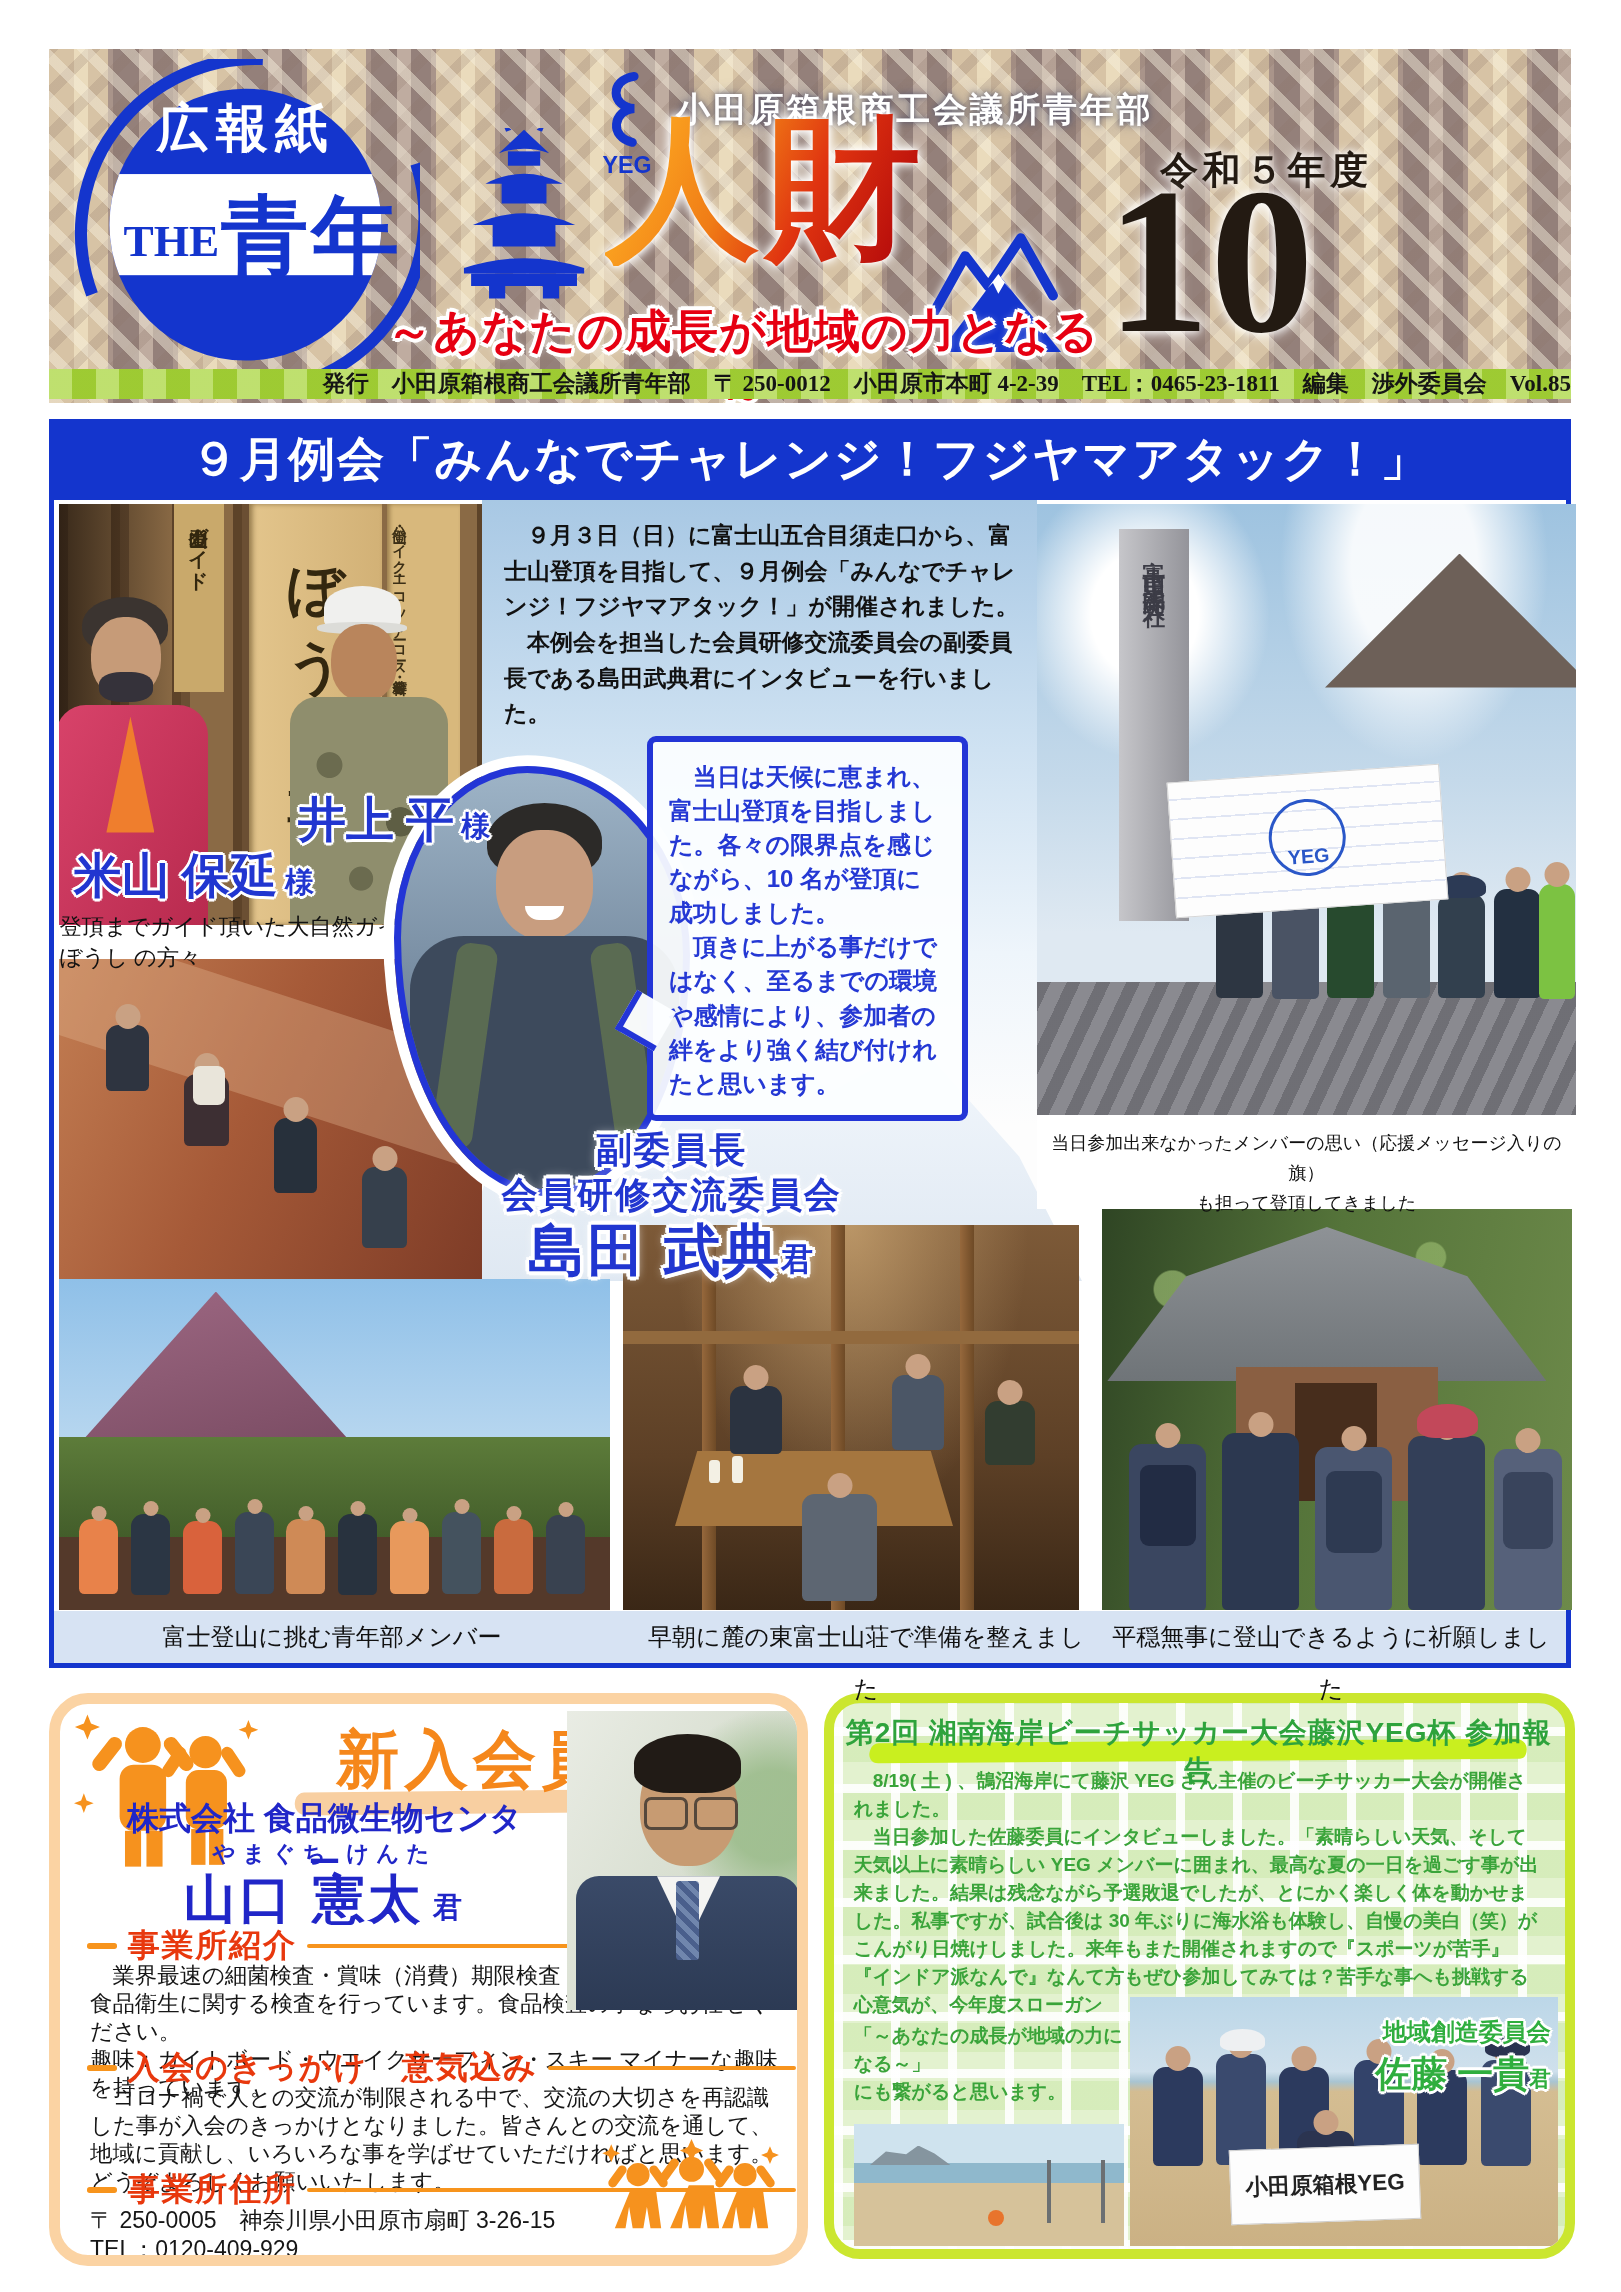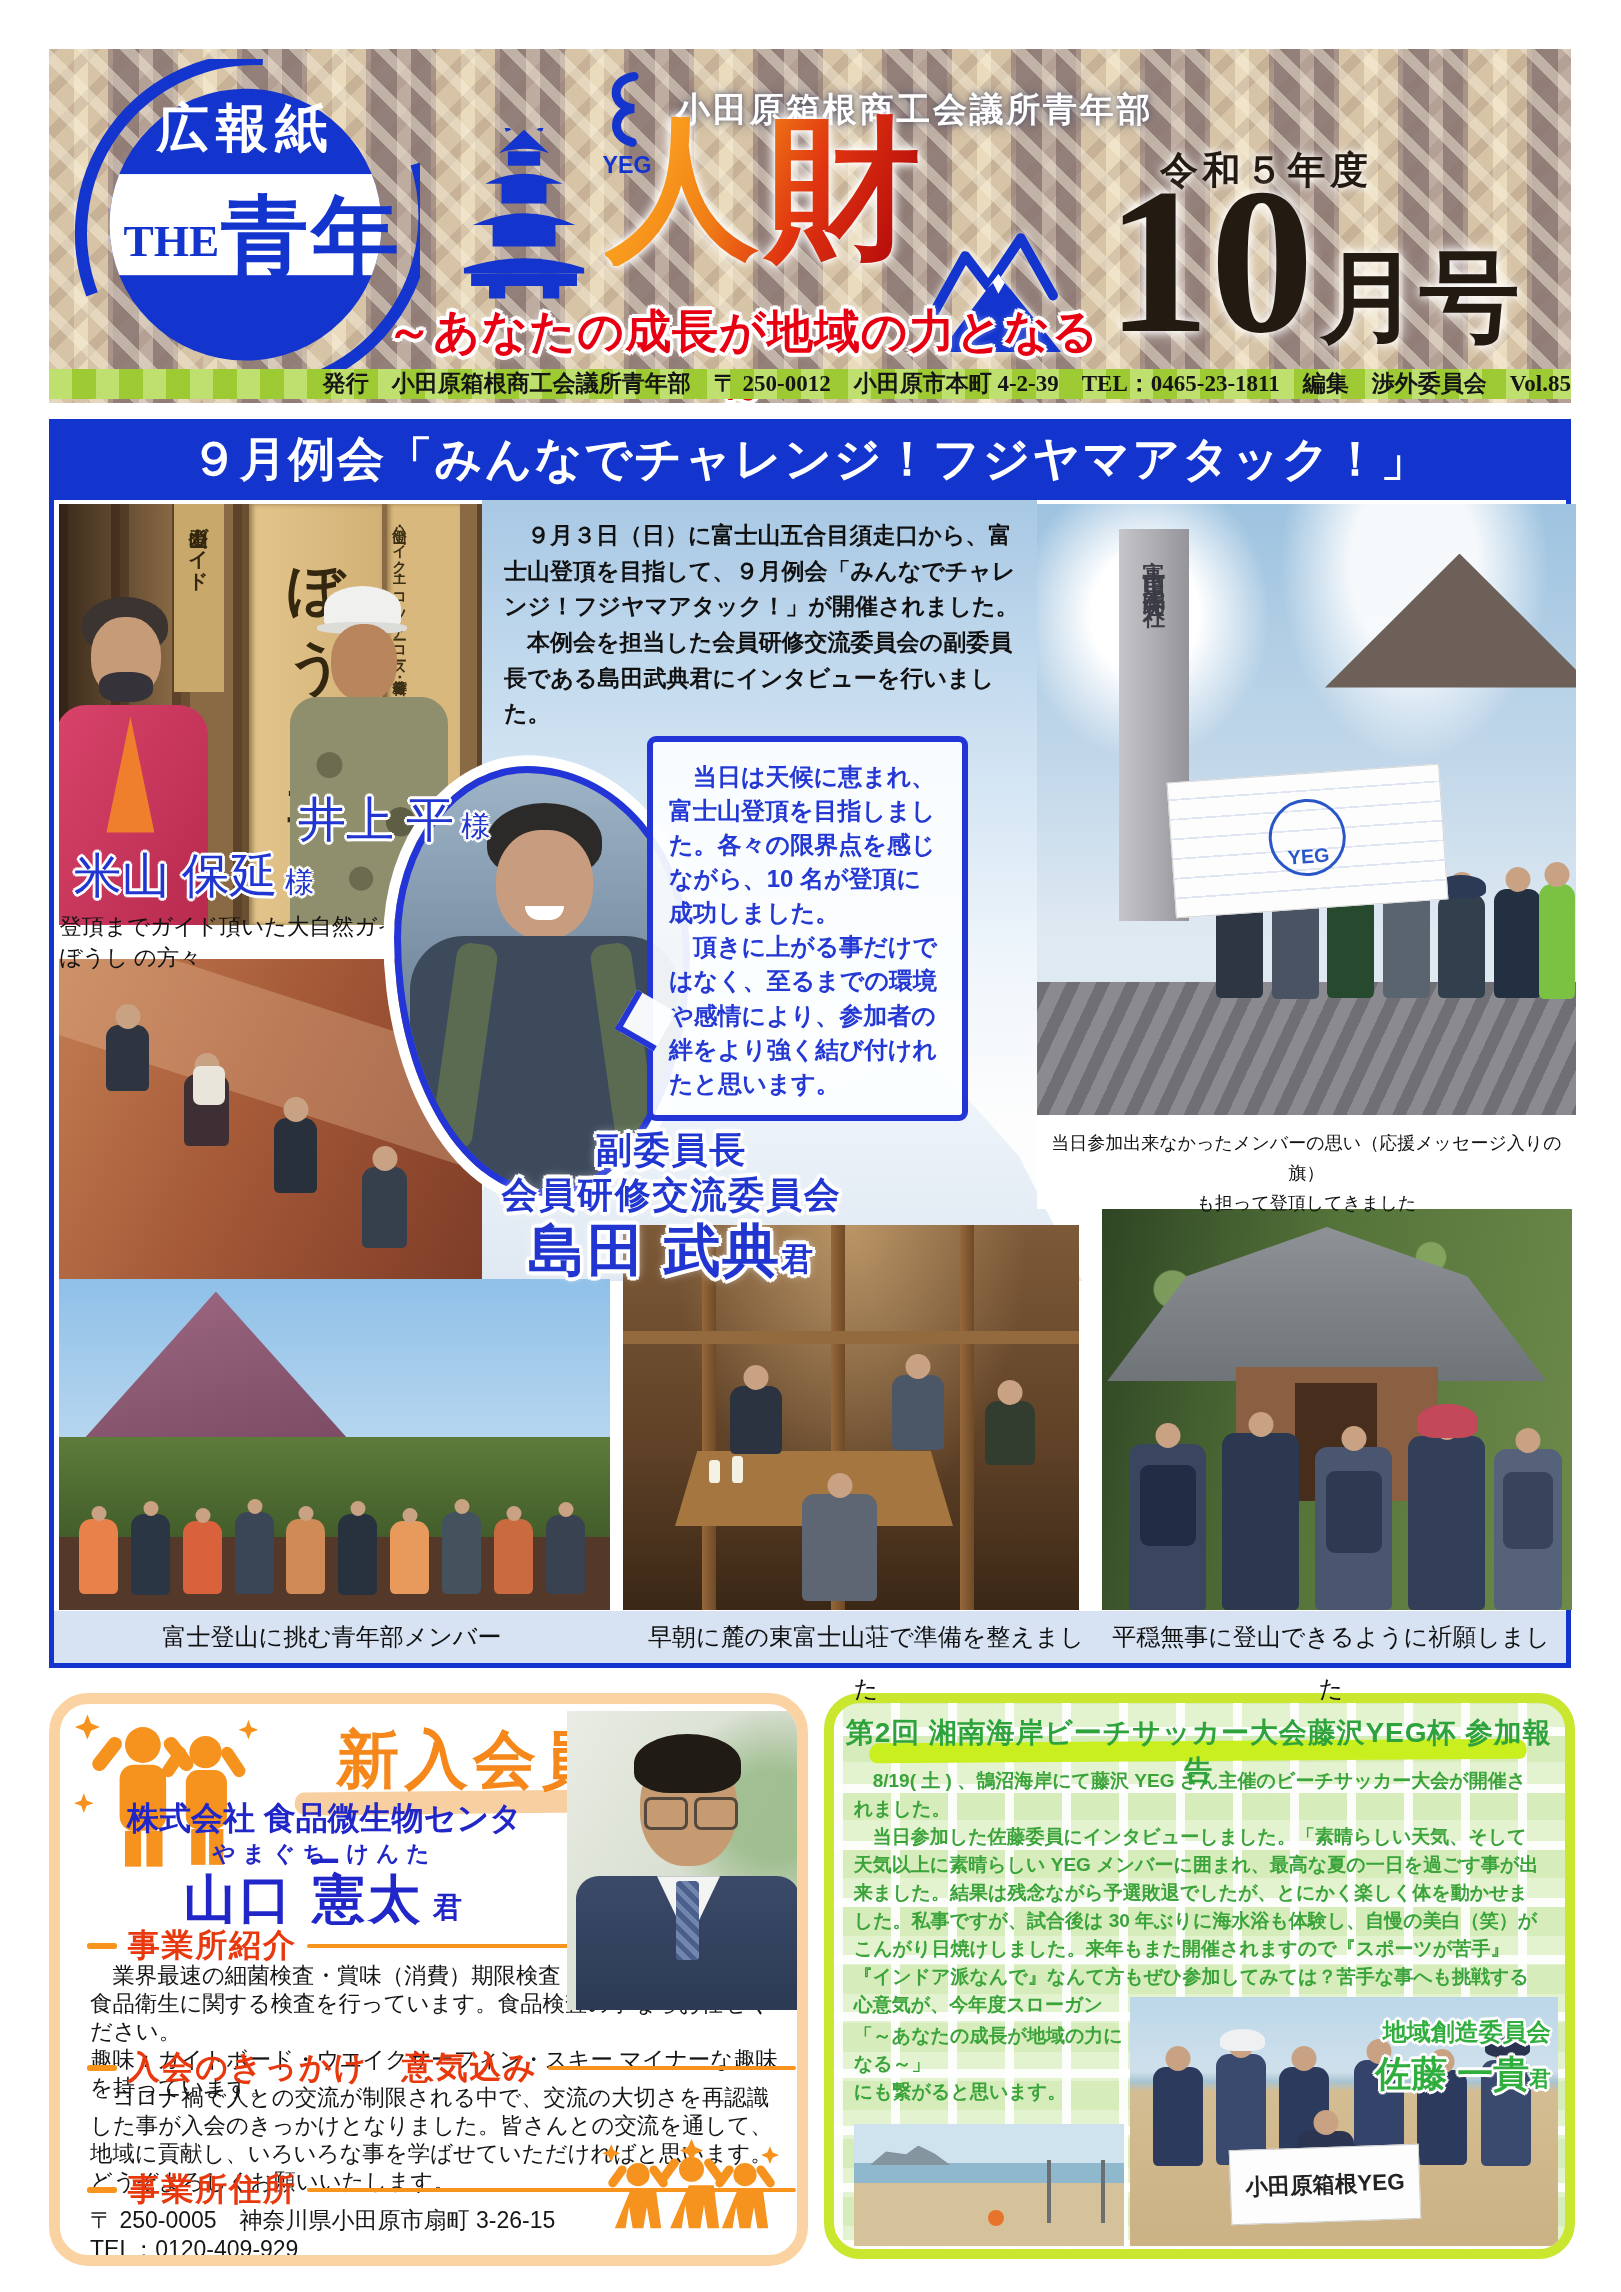--- a/index.html
+++ b/index.html
@@ -76,21 +76,21 @@
   .bodyL{position:absolute;left:-3.6px;top:201px;width:152px;height:220px;background:linear-gradient(120deg,#d8436a,#b82a4e);border-radius:30px 30px 0 0;}
   .innerL{position:absolute;left:47px;top:213px;width:48px;height:116px;background:#ef7e2d;clip-path:polygon(50% 0,100% 100%,0 100%);}
   .capR{position:absolute;left:265px;top:82px;width:77px;height:43px;background:#f0f0ee;border-radius:50% 50% 20% 20%;}
   .brimR{position:absolute;left:258px;top:118px;width:90px;height:12.5px;background:#dcdcd8;border-radius:40%;}
   .faceR{position:absolute;left:272px;top:120px;width:66px;height:77px;background:#b9855c;border-radius:46%;}
   .bodyR{position:absolute;left:231px;top:193px;width:158px;height:227px;border-radius:27px 27px 0 0;
     background:radial-gradient(circle at 25% 30%,#6b6b4f 0 12.5px,transparent 13.4px),
                radial-gradient(circle at 70% 55%,#5e5e44 0 14.3px,transparent 15px),
                radial-gradient(circle at 45% 80%,#6b6b4f 0 11.6px,transparent 12.5px),
                #8f8e6d;}
-  .glabel{position:absolute;z-index:7;font-weight:normal;color:#2136d0;}
+  .glabel{position:absolute;z-index:7;font-weight:bold;color:#2136d0;}
   .glabel .gname{font-size:48px;}
   .glabel .ghon{font-size:29px;margin-left:7.2px;}
   .yoneyama{left:19.7px;top:344px;}
   .inoue{left:244px;top:288px;}
   .capbar{position:absolute;background:#fff;z-index:4;display:flex;align-items:center;justify-content:center;
     font-size:22.4px;color:#111;}
   .capguides{left:5.4px;top:425px;width:423px;height:34px;}
 
   .trail{left:5.4px;top:459px;width:423px;height:321px;
     background:linear-gradient(115deg,#c27d52 0%,#a65a38 45%,#7e3c27 100%);}
@@ -285,21 +285,20 @@
 
     <svg class="mtn" viewBox="0 0 225 135">
       <polyline points="8,100 48,28 74,62 110,8 146,72" fill="none" stroke="#1435cd" stroke-width="11" stroke-linejoin="round" stroke-linecap="round"></polyline>
       <path d="M20,135 L85,48 L155,135 Z" fill="#1435cd"></path>
       <path d="M73,64 L85,48 L99,66 L92,58 L85,70 L79,58 Z" fill="#ffffff"></path>
     </svg>
 
     <div class="era serif">令和５年度</div>
     <div class="issue serif">
       <span class="inum">10</span>
-      <span class="isuf">月号</span>
     </div>
 
     <div class="subtitle serif">～あなたの成長が地域の力となる～</div>
 
     <div class="greenbar serif">
       <span>発行　小田原箱根商工会議所青年部　〒 250-0012　小田原市本町 4-2-39　TEL：0465-23-1811　編集　渉外委員会　Vol.85</span>
     </div>
   </div>
 
   <div class="banner">

